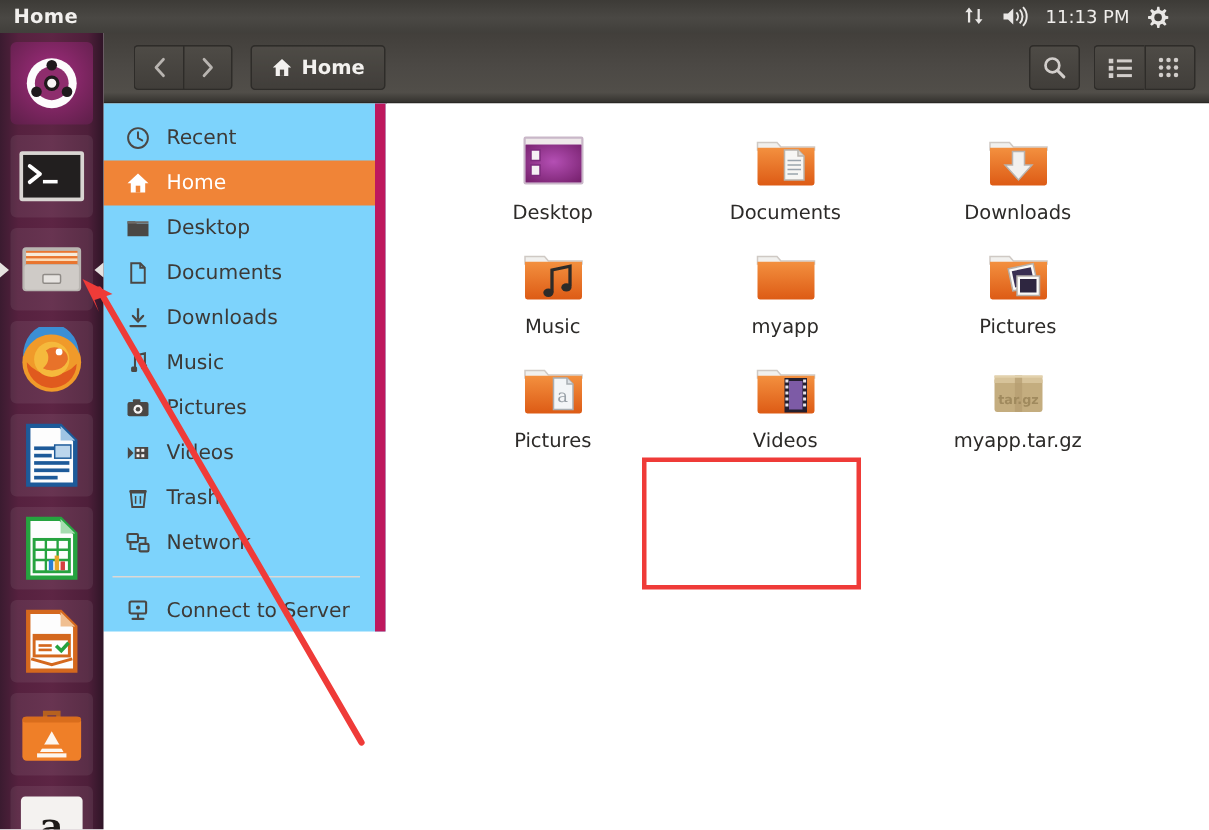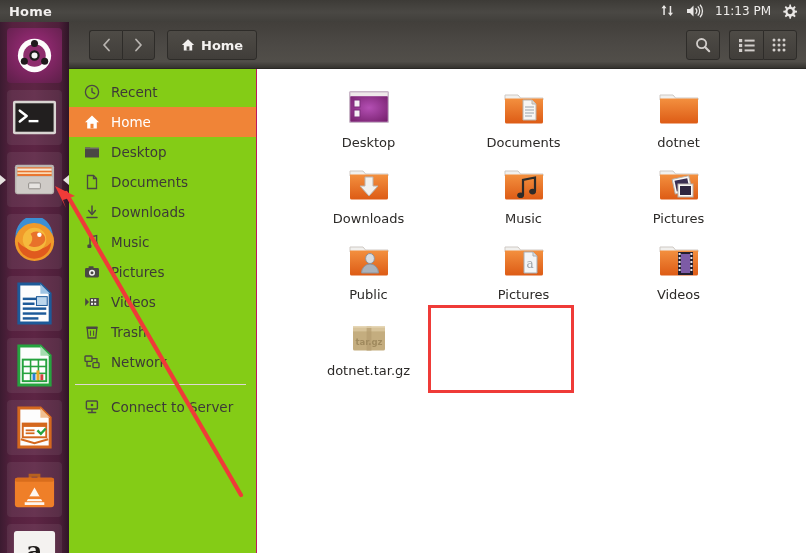--- a/index.html
+++ b/index.html
@@ -15,21 +15,21 @@
     position: absolute; left: 0; top: 0; width: 806px; height: 22px;
     background: linear-gradient(to bottom, #3d3b37 0%, #4a4844 55%, #413f3b 100%);
     display: flex; align-items: center; z-index: 40;
   }
   .panel-title {
     color: #f2f0ee; font-size: 13px; font-weight: bold;
     margin-left: 9px; letter-spacing: .2px;
   }
   .panel-right {
     margin-left: auto; display: flex; align-items: center;
-    gap: 11px; padding-right: 9px;
+    gap: 11px; padding-right: 27px;
   }
   .panel-right .pi { display: flex; align-items: center; }
   .panel-clock { color: #f0eeec; font-size: 12px; }
 
   
   .launcher {
     position: absolute; left: 0; top: 22px; width: 69px; height: 531px;
     background: linear-gradient(to right, #3b1b30 0%, #56213f 18%, #5d2544 50%, #4e1f3a 85%, #2f1527 100%);
     padding-top: 6px; z-index: 30;
   }
@@ -68,22 +68,22 @@
     border-radius: 3px; font-size: 13px; font-weight: bold; color: #f3f1ef;
   }
   .tb-right { margin-left: auto; display: flex; }
   .tb-right .tbtn { width: 34px; }
   .tb-right .tbtn.first { border-radius: 3px; margin-right: 9px; }
   .tb-right .tbtn.mid   { border-radius: 3px 0 0 3px; border-right: none; }
   .tb-right .tbtn.last  { border-radius: 0 3px 3px 0; }
 
   
   .sidebar {
-    position: absolute; left: 0; top: 47px; width: 188px; height: 484px;
-    background: #84cc16; border-right: 1px solid #be185d; padding-top: 8px; overflow: hidden;
+    position: absolute; left: 0; top: 47px; width: 188px; height: 352px;
+    background: #7dd3fc; border-right: 7px solid #be185d; padding-top: 8px; overflow: hidden;
   }
   .s-item {
     display: flex; align-items: center; height: 30px; padding-left: 14px;
     gap: 11px; color: #3d3a37; font-size: 13.5px; cursor: pointer;
   }
   .s-item.sel { background: #f08437; color: #ffffff; }
   .s-ico { width: 17px; height: 17px; flex: none; display: flex; align-items: center; justify-content: center; }
   .s-sep { height: 1px; background: #ddd8d4; margin: 7px 10px 7px 6px; }
 
   
@@ -485,35 +485,20 @@
                   <line x1="24" y1="18" x2="33" y2="18"></line>
                   <line x1="24" y1="21" x2="33" y2="21"></line>
                   <line x1="24" y1="24" x2="33" y2="24"></line>
                   <line x1="24" y1="27" x2="31" y2="27"></line>
                 </g>
             </svg>
           </span>
           <span class="flabel">Documents</span>
         </div>
 
-        <div class="cell">
-          <span class="fico">
-            <svg width="46" height="40" viewBox="0 0 46 40">
-              <path d="M4 6 h13 l2.6 3 h22.4 v2 h-38 z" fill="#f1f0ee" stroke="#cfc9c4"></path>
-              <path d="M4 9.5 h38 v23.5 a1.6 1.6 0 0 1 -1.6 1.6 h-34.8 a1.6 1.6 0 0 1 -1.6 -1.6 z" fill="url(#og2)"></path>
-              <defs>
-                  <linearGradient id="og2" x1="0" y1="0" x2="0" y2="1">
-                    <stop offset="0" stop-color="#f3903f"></stop>
-                    <stop offset="1" stop-color="#dd5b15"></stop>
-                  </linearGradient>
-                </defs>
-            </svg>
-          </span>
-          <span class="flabel">dotnet</span>
-        </div>
 
         <div class="cell">
           <span class="fico">
             <svg width="46" height="40" viewBox="0 0 46 40">
               <path d="M4 6 h13 l2.6 3 h22.4 v2 h-38 z" fill="#f1f0ee" stroke="#cfc9c4"></path>
               <path d="M4 9.5 h38 v23.5 a1.6 1.6 0 0 1 -1.6 1.6 h-34.8 a1.6 1.6 0 0 1 -1.6 -1.6 z" fill="url(#og3)"></path>
               <defs>
                   <linearGradient id="og3" x1="0" y1="0" x2="0" y2="1">
                     <stop offset="0" stop-color="#f3903f"></stop>
                     <stop offset="1" stop-color="#dd5b15"></stop>
@@ -537,20 +522,35 @@
                   </linearGradient>
                 </defs>
               <path d="M22 30 V15 L34 12.5 V26" fill="none" stroke="#2d2b29" stroke-width="2.2"></path>
               <ellipse cx="19.6" cy="30.2" rx="3.4" ry="2.8" fill="#2d2b29"></ellipse>
               <ellipse cx="31.6" cy="26.6" rx="3.4" ry="2.8" fill="#2d2b29"></ellipse>
             </svg>
           </span>
           <span class="flabel">Music</span>
         </div>
 
+        <div class="cell">
+          <span class="fico">
+            <svg width="46" height="40" viewBox="0 0 46 40">
+              <path d="M4 6 h13 l2.6 3 h22.4 v2 h-38 z" fill="#f1f0ee" stroke="#cfc9c4"></path>
+              <path d="M4 9.5 h38 v23.5 a1.6 1.6 0 0 1 -1.6 1.6 h-34.8 a1.6 1.6 0 0 1 -1.6 -1.6 z" fill="url(#og5)"></path>
+              <defs>
+                  <linearGradient id="og5" x1="0" y1="0" x2="0" y2="1">
+                    <stop offset="0" stop-color="#f3903f"></stop>
+                    <stop offset="1" stop-color="#dd5b15"></stop>
+                  </linearGradient>
+                </defs>
+            </svg>
+          </span>
+          <span class="flabel">myapp</span>
+        </div>
 
         <div class="cell">
           <span class="fico">
             <svg width="46" height="40" viewBox="0 0 46 40">
               <path d="M4 6 h13 l2.6 3 h22.4 v2 h-38 z" fill="#f1f0ee" stroke="#cfc9c4"></path>
               <path d="M4 9.5 h38 v23.5 a1.6 1.6 0 0 1 -1.6 1.6 h-34.8 a1.6 1.6 0 0 1 -1.6 -1.6 z" fill="url(#og6)"></path>
               <defs>
                   <linearGradient id="og6" x1="0" y1="0" x2="0" y2="1">
                     <stop offset="0" stop-color="#f3903f"></stop>
                     <stop offset="1" stop-color="#dd5b15"></stop>
@@ -560,37 +560,20 @@
                   <rect x="18" y="12" width="17" height="15" fill="#fbfaf8" stroke="#b5b0ab"></rect>
                   <rect x="20" y="14" width="13" height="11" fill="#3a2f52"></rect>
                 </g>
               <rect x="22" y="19" width="15" height="13" fill="#fbfaf8" stroke="#b5b0ab"></rect>
                 <rect x="24" y="21" width="11" height="9" fill="#2e2640"></rect>
             </svg>
           </span>
           <span class="flabel">Pictures</span>
         </div>
 
-        <div class="cell">
-          <span class="fico">
-            <svg width="46" height="40" viewBox="0 0 46 40">
-              <path d="M4 6 h13 l2.6 3 h22.4 v2 h-38 z" fill="#f1f0ee" stroke="#cfc9c4"></path>
-              <path d="M4 9.5 h38 v23.5 a1.6 1.6 0 0 1 -1.6 1.6 h-34.8 a1.6 1.6 0 0 1 -1.6 -1.6 z" fill="url(#og7)"></path>
-              <defs>
-                  <linearGradient id="og7" x1="0" y1="0" x2="0" y2="1">
-                    <stop offset="0" stop-color="#f3903f"></stop>
-                    <stop offset="1" stop-color="#dd5b15"></stop>
-                  </linearGradient>
-                </defs>
-              <ellipse cx="24" cy="17.5" rx="4.4" ry="5" fill="#d9dde2" stroke="#8e949c"></ellipse>
-              <path d="M15.5 32 a8.5 9 0 0 1 17 0 z" fill="#aab2bc" stroke="#8e949c"></path>
-            </svg>
-          </span>
-          <span class="flabel">Public</span>
-        </div>
 
         <div class="cell">
           <span class="fico">
             <svg width="46" height="40" viewBox="0 0 46 40">
               <path d="M4 6 h13 l2.6 3 h22.4 v2 h-38 z" fill="#f1f0ee" stroke="#cfc9c4"></path>
               <path d="M4 9.5 h38 v23.5 a1.6 1.6 0 0 1 -1.6 1.6 h-34.8 a1.6 1.6 0 0 1 -1.6 -1.6 z" fill="url(#og8)"></path>
               <defs>
                   <linearGradient id="og8" x1="0" y1="0" x2="0" y2="1">
                     <stop offset="0" stop-color="#f3903f"></stop>
                     <stop offset="1" stop-color="#dd5b15"></stop>
@@ -637,21 +620,21 @@
         <div class="cell marked">
           <span class="fico">
             <svg width="44" height="40" viewBox="0 0 44 40">
               <path d="M6 12 h32 v20 a1.6 1.6 0 0 1 -1.6 1.6 h-28.8 a1.6 1.6 0 0 1 -1.6 -1.6 z" fill="#c4ad7f"></path>
               <path d="M6 9.4 h32 v5 h-32 z" fill="#d7c39a"></path>
               <rect x="19.6" y="9.4" width="4.8" height="24.2" fill="#b59d70" opacity="0.75"></rect>
               <rect x="6" y="9.4" width="32" height="1.4" fill="#e3d2ad"></rect>
               <text x="22" y="28" font-family="DejaVu Sans, sans-serif" font-size="8.5" font-weight="bold" fill="#a08a5e" text-anchor="middle">tar.gz</text>
             </svg>
           </span>
-          <span class="flabel">dotnet.tar.gz</span>
+          <span class="flabel">myapp.tar.gz</span>
         </div>
 
 
       </div>
     </div>
   </div>
 
   <div class="mark-box"></div>
 
   <svg class="arrow-layer" viewBox="0 0 806 553">

